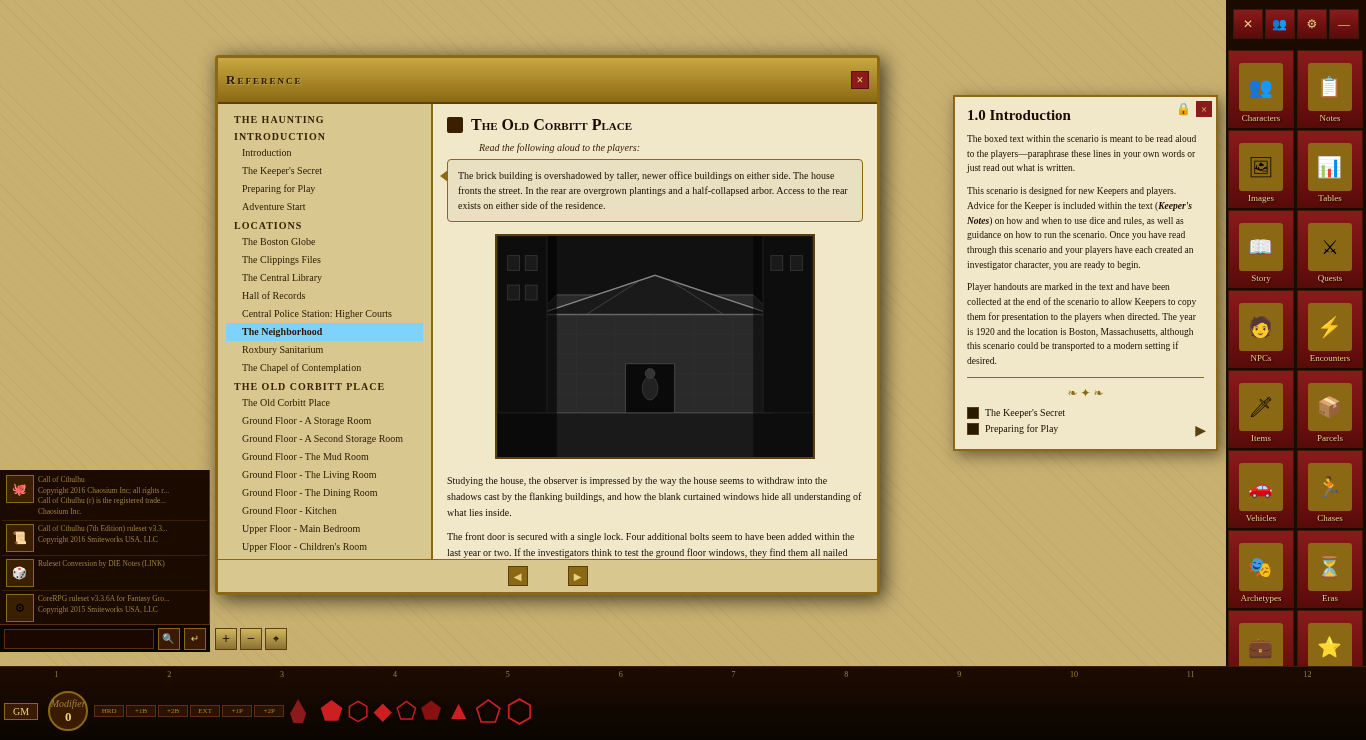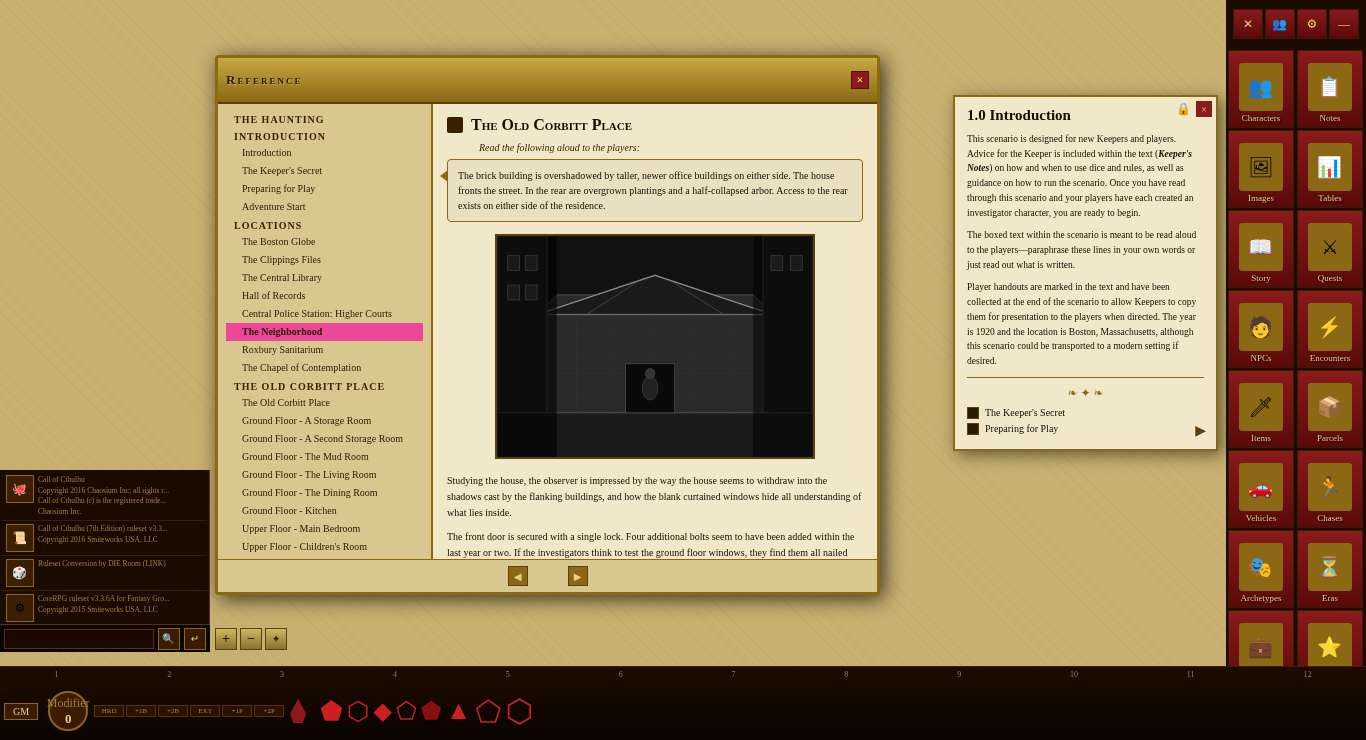--- a/index.html
+++ b/index.html
@@ -174,21 +174,21 @@
       text-transform: uppercase;
     }
 
     .nav-item {
       font-size: 10px;
       color: #2a1800;
       padding: 2px 8px 2px 16px;
       cursor: pointer;
       line-height: 1.4;
     }
-    .nav-item.active { background: #ec4899; font-weight: bold; }
+    .nav-item.active { background: #7dd3fc; font-weight: bold; }
 
     
     .content-panel {
       flex: 1;
       background: #f0e8c8;
       overflow-y: auto;
       padding: 12px 14px;
       position: relative;
     }
 
@@ -478,22 +478,23 @@
       border: 2px solid #8b6914;
       background: #3a1a00;
       display: flex;
       flex-direction: column;
       align-items: center;
       justify-content: center;
       margin: 0 4px;
     }
 
     .modifier-label {
-      font-size: 12px;
+      font-size: 10px;
       color: #a08040;
+      font-style: italic;
     }
 
     .modifier-value {
       font-size: 13px;
       color: #e8d080;
       font-weight: bold;
     }
 
     .dice-section {
       display: flex;
@@ -722,22 +723,22 @@
   <div class="nav-arrows">
     <div class="nav-arrow-btn">◀</div>
     <div class="nav-arrow-btn">▶</div>
   </div>
 </div>
 
 <div class="info-panel">
   <div class="info-panel-close">×</div>
   <div class="info-panel-lock">🔒</div>
   <div class="info-title">1.0 Introduction</div>
+  <p class="info-text">The boxed text within the scenario is meant to be read aloud to the players—paraphrase these lines in your own words or just read out what is written.</p>
   <p class="info-text">This scenario is designed for new Keepers and players. Advice for the Keeper is included within the text (<strong>Keeper's Notes</strong>) on how and when to use dice and rules, as well as guidance on how to run the scenario. Once you have read through this scenario and your players have each created an investigator character, you are ready to begin.</p>
-  <p class="info-text">The boxed text within the scenario is meant to be read aloud to the players—paraphrase these lines in your own words or just read out what is written.</p>
   <p class="info-text">Player handouts are marked in the text and have been collected at the end of the scenario to allow Keepers to copy them for presentation to the players when directed. The year is 1920 and the location is Boston, Massachusetts, although this scenario could be transported to a modern setting if desired.</p>
   <hr class="info-divider">
 
   <div style="text-align:center; font-size:12px; color:#8b6914; margin-bottom:6px;">❧ ✦ ❧</div>
   <div class="info-checkbox-item">
     <div class="info-checkbox"></div>
     <span class="info-checkbox-label">The Keeper's Secret</span>
   </div>
   <div class="info-checkbox-item">
     <div class="info-checkbox"></div>
@@ -833,21 +834,21 @@
   <div class="ad-item">
     <div class="ad-icon">🐙</div>
     <div class="ad-text">Call of Cthulhu<br>Copyright 2016 Chaosium Inc; all rights r...<br>Call of Cthulhu (r) is the registered trade...<br>Chaosium Inc.</div>
   </div>
   <div class="ad-item">
     <div class="ad-icon">📜</div>
     <div class="ad-text">Call of Cthulhu (7th Edition) ruleset v3.3...<br>Copyright 2016 Smiteworks USA, LLC</div>
   </div>
   <div class="ad-item">
     <div class="ad-icon">🎲</div>
-    <div class="ad-text">Ruleset Conversion by DIE Room (LINK)</div>
+    <div class="ad-text">Ruleset Conversion by DIE Notes (LINK)</div>
   </div>
   <div class="ad-item">
     <div class="ad-icon">⚙</div>
     <div class="ad-text">CoreRPG ruleset v3.3.6A for Fantasy Gro...<br>Copyright 2015 Smiteworks USA, LLC</div>
   </div>
 </div>
 
 <div class="search-bar" style="bottom: 88px;">
   <input class="search-input" type="text" placeholder="" style="">
   <div class="search-btn">🔍</div>

